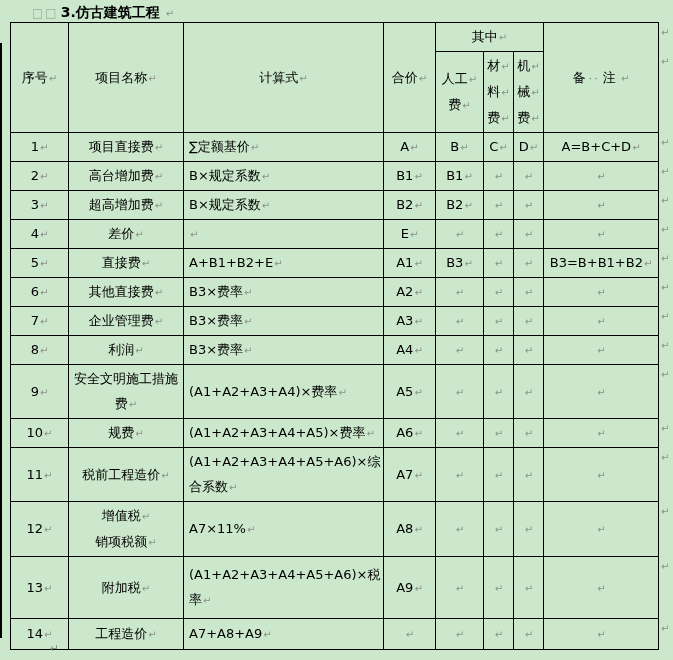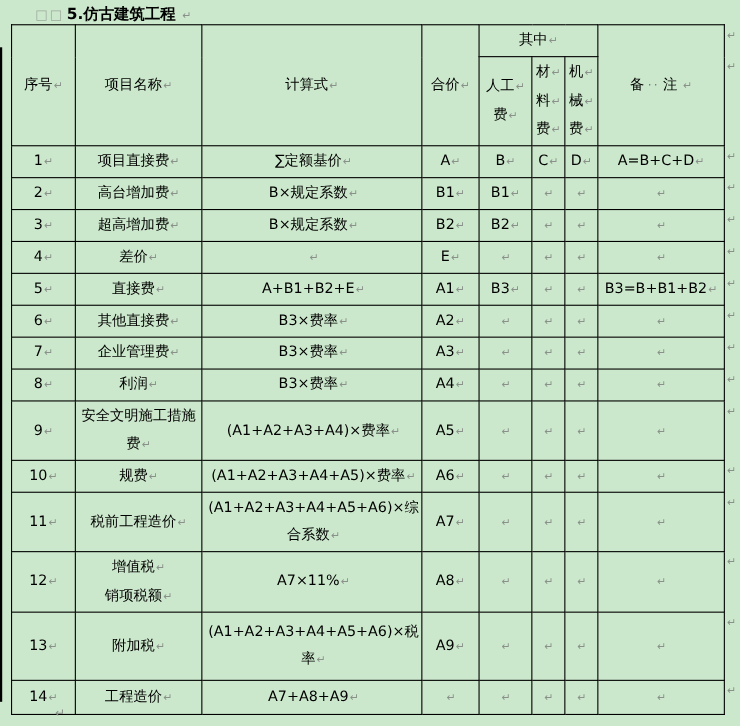--- a/index.html
+++ b/index.html
@@ -48,21 +48,21 @@
     border: 1px solid #000;
     font-size: 13px;
     font-weight: normal;
     line-height: 25px;
     text-align: center;
     vertical-align: middle;
     padding: 1px 2px;
     overflow: hidden;
     word-break: break-all;
   }
-  table.cost td.left { text-align: center; padding-left: 5px; }
+  table.cost td.left { text-align: left; padding-left: 5px; }
   tr.hrow1 { height: 28px; }
   tr.hrow2 { height: 80px; }
   tbody.rows tr { height: 28px; }
   tbody.rows tr:nth-child(9),
   tbody.rows tr:nth-child(11),
   tbody.rows tr:nth-child(12) { height: 53px; }
   tbody.rows tr:nth-child(13) { height: 62px; }
   tbody.rows tr:nth-child(14) { height: 31px; padding-left: 48px; }
   .mark {
     color: #8a918a;
@@ -87,21 +87,21 @@
     left: 50px;
     top: 642px;
     font-size: 11px;
     color: #8a918a;
   }
 </style>
 </head>
 <body>
 
 <div class="doc-title">
-  <span class="sq">□□</span><span>5.仿古建筑工程</span>
+  <span class="sq">□□</span><span>3.仿古建筑工程</span>
 <span class="mark">↵</span></div>
 
 <div class="page-edge"></div>
 
 <table class="cost" id="cost-table">
   <colgroup>
     <col style="width:58px">
     <col style="width:115px">
     <col style="width:200px">
     <col style="width:52px">

